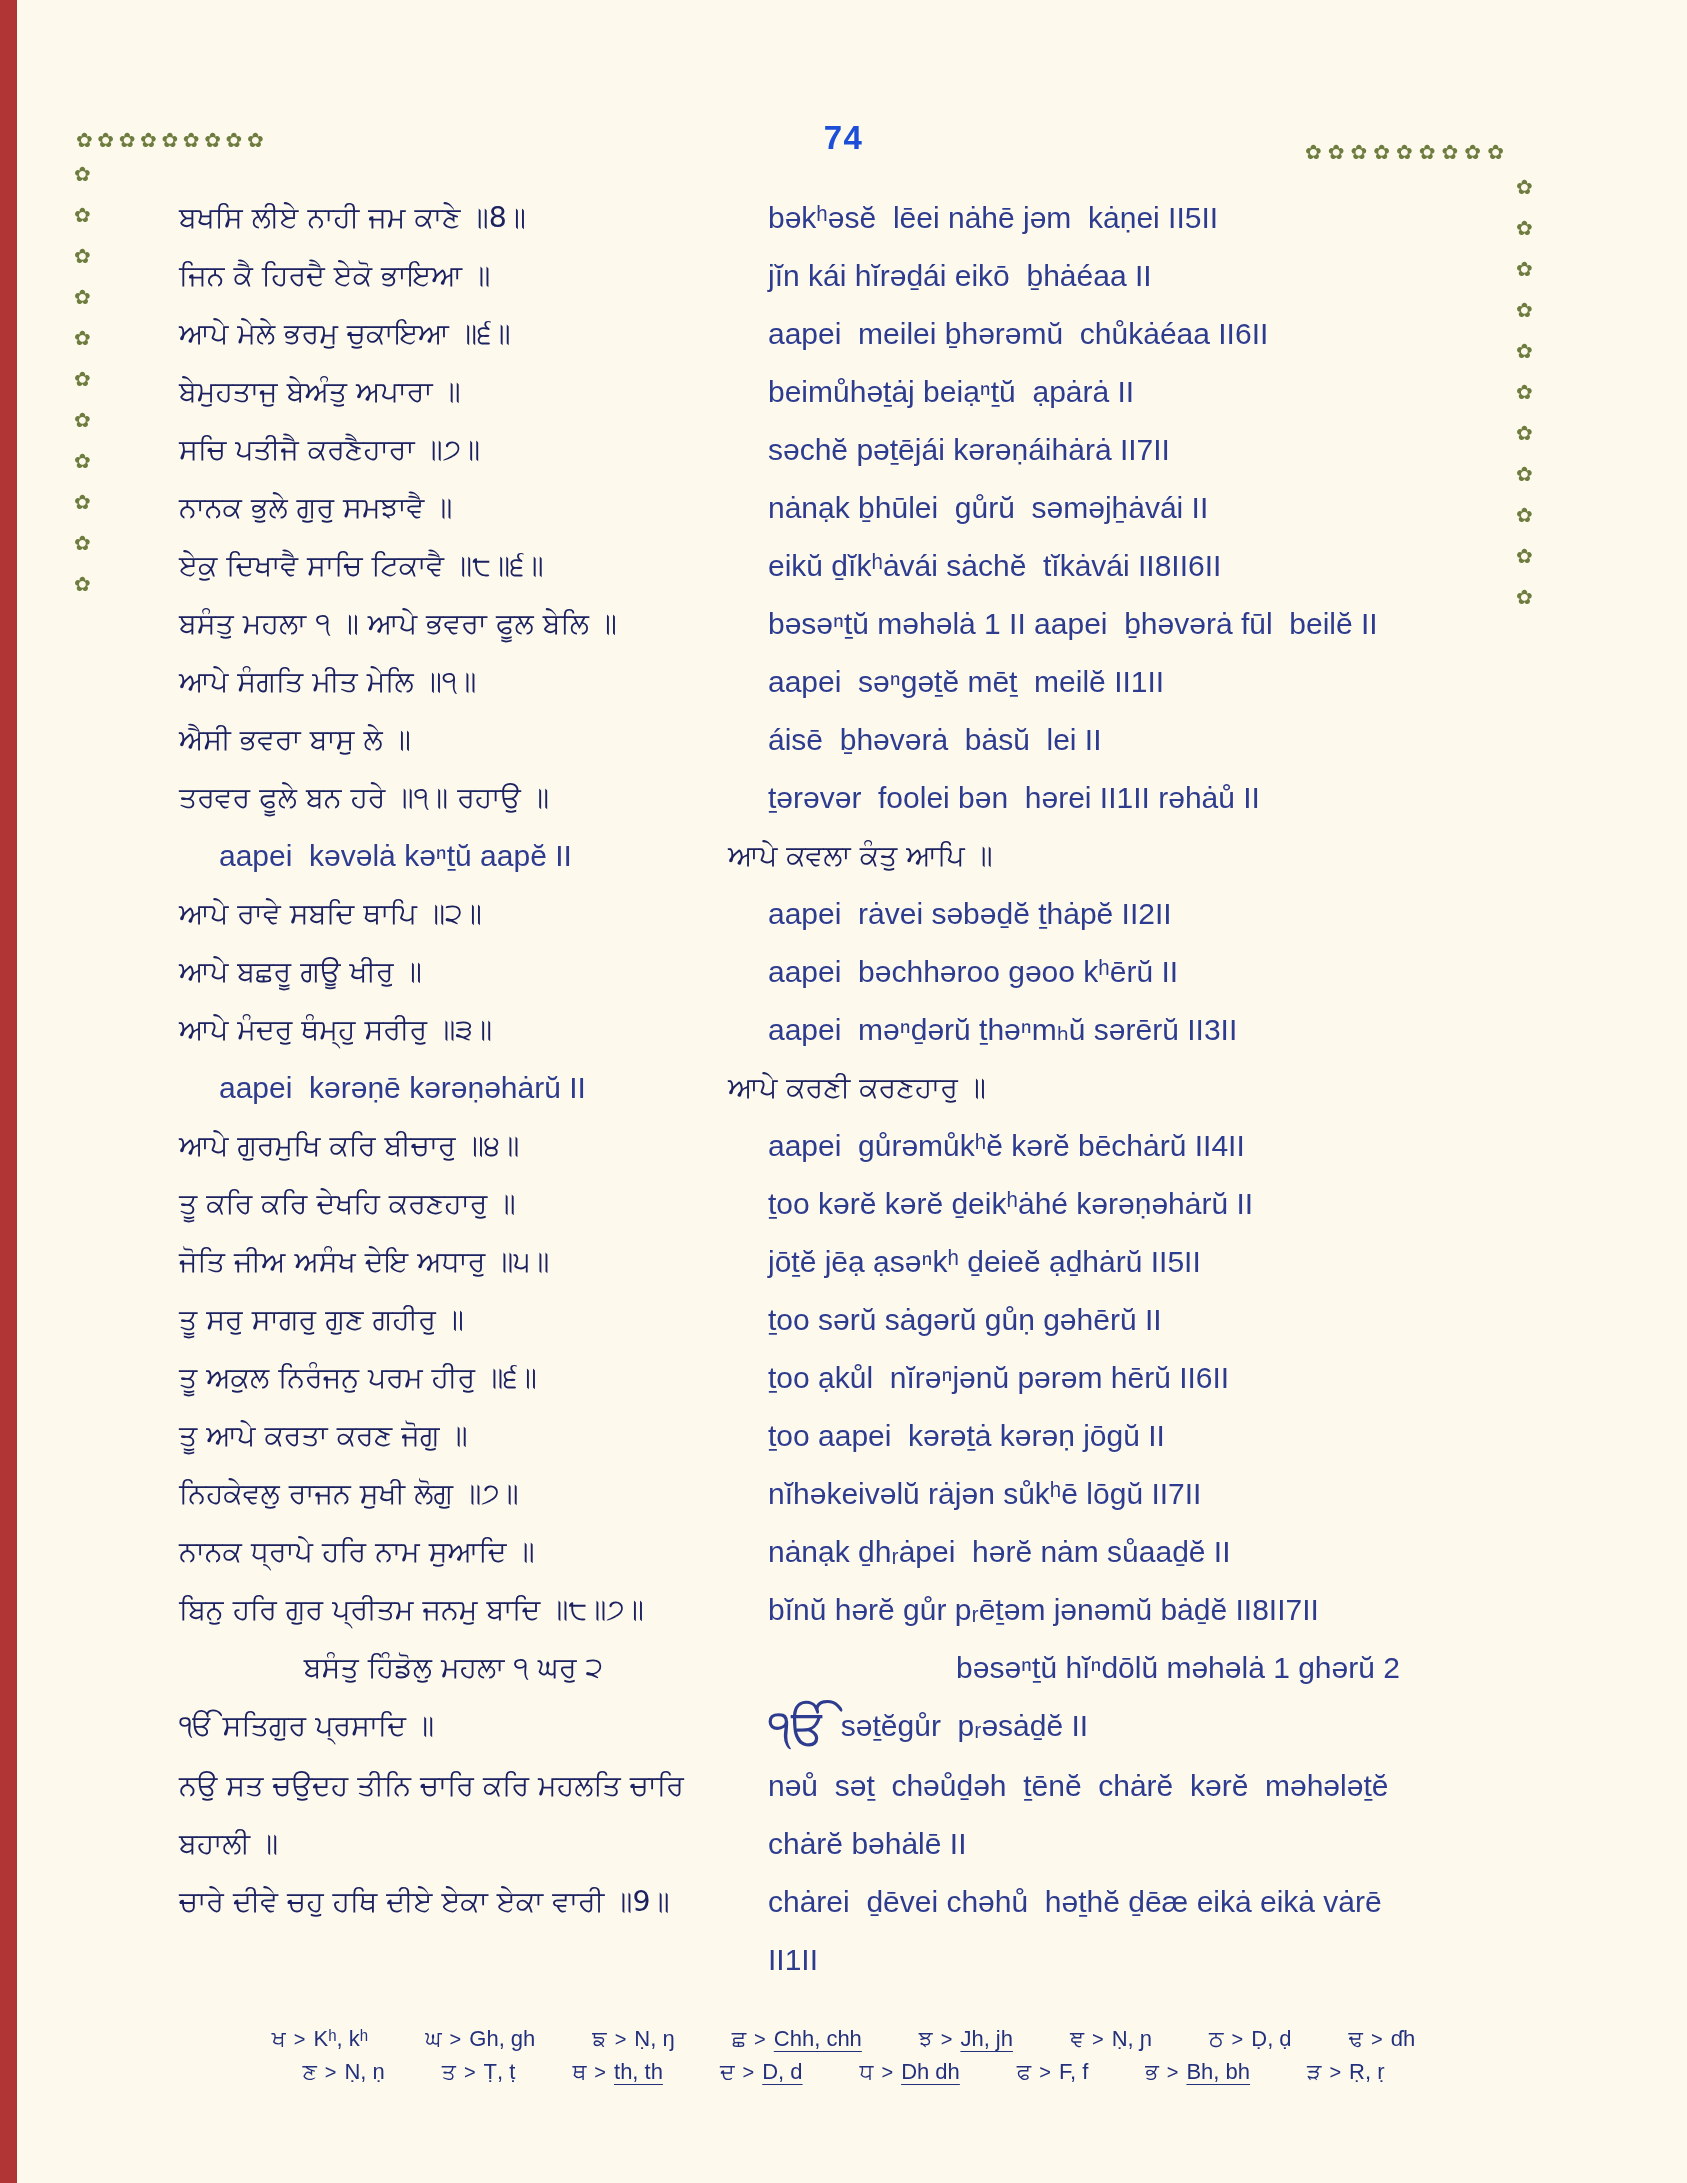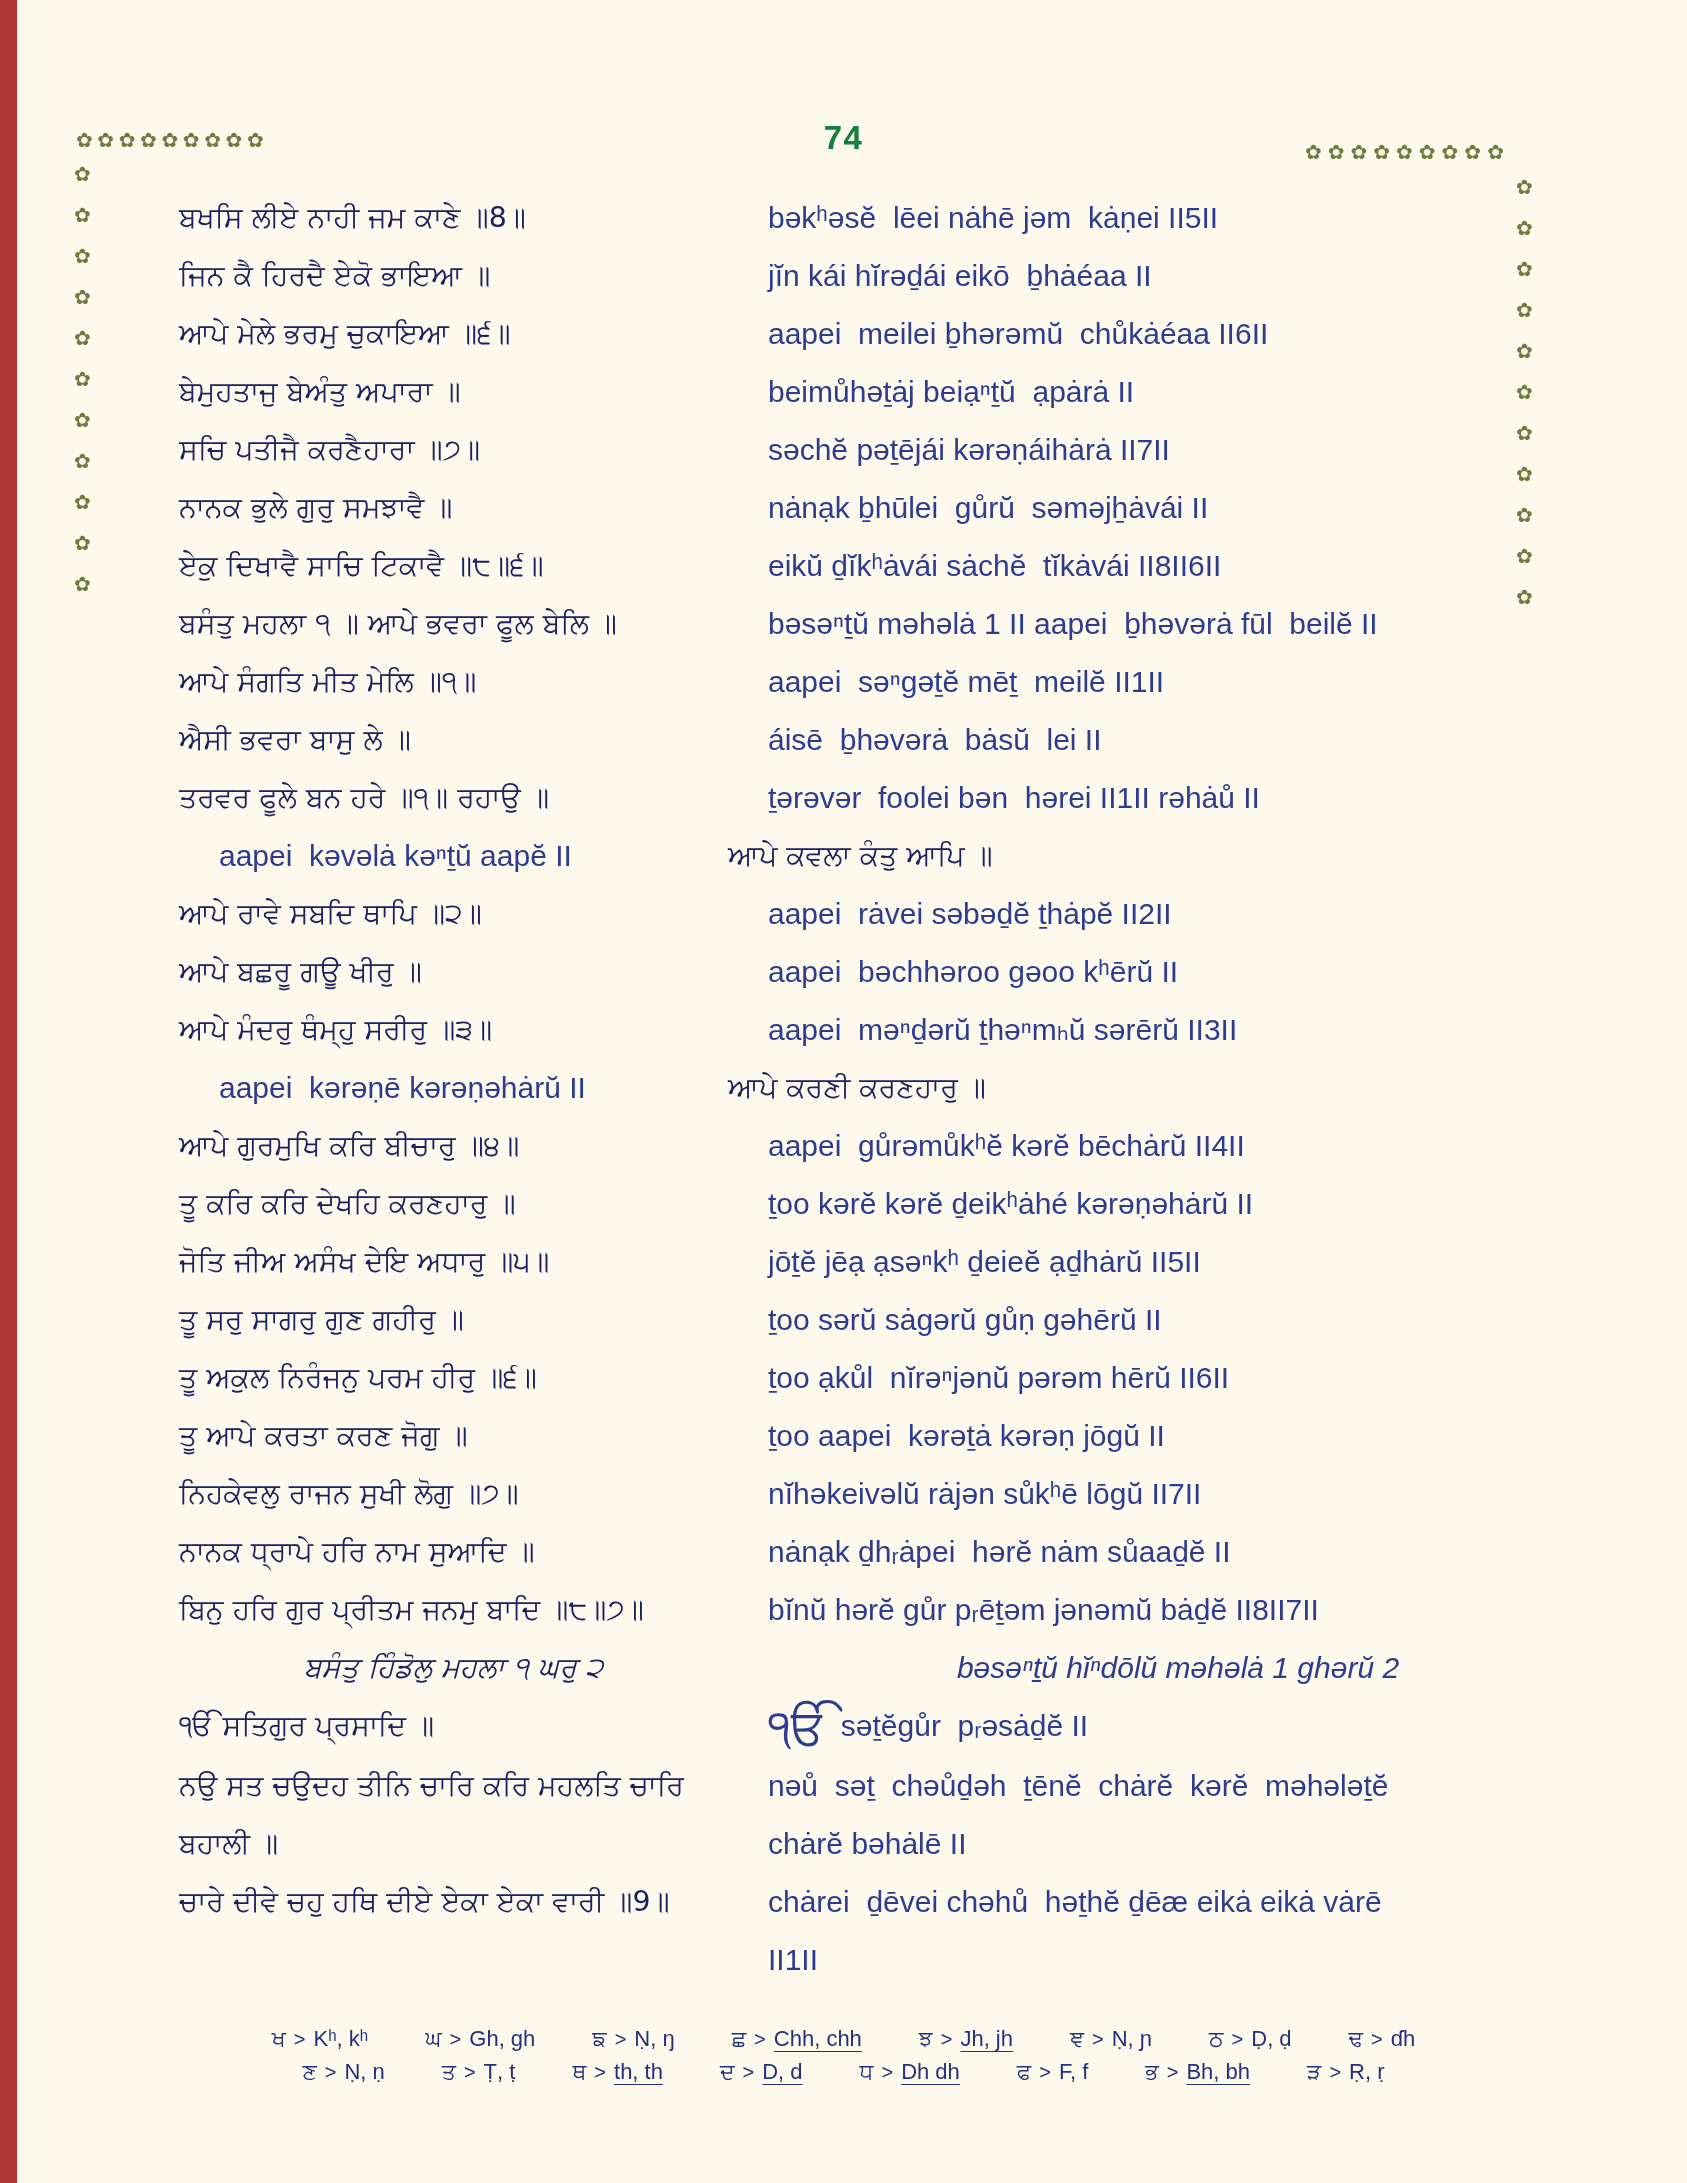--- a/index.html
+++ b/index.html
@@ -7,21 +7,21 @@
   body{
     width:1687px;height:2183px;position:relative;
     background:#fdf9ec;
     font-family:"Liberation Sans","DejaVu Sans",sans-serif;
     overflow:hidden;
   }
   .page{position:absolute;inset:0;}
   .red-strip{position:absolute;left:0;top:0;width:17px;height:2183px;background:#b23535;}
   .pagenum{
     position:absolute;top:119px;left:0;width:1687px;text-align:center;
-    font-size:33px;font-weight:600;color:#15803d;letter-spacing:1.3px;
+    font-size:33px;font-weight:600;color:#1d4ed8;letter-spacing:1.3px;
   }
   
   .orn{position:absolute;display:flex;color:#6e7d3f;font-size:20px;line-height:1;}
   .orn span{display:block;}
   .orn-tl{left:76px;top:130px;gap:4.6px;}
   .orn-tr{left:1305px;top:142px;gap:6px;}
   .orn-col{flex-direction:column;}
   .orn-l{left:74px;top:164px;gap:21px;}
   .orn-r{left:1516px;top:177px;gap:21px;}
   
@@ -32,21 +32,21 @@
   }
   .cell{
     align-self:start;display:block;white-space:pre;line-height:58px;
   }
   .cell.g{
     color:#1c2260;font-size:28.4px;font-family:"DejaVu Sans","Liberation Sans",sans-serif;
   }
   .cell.r{
     color:#2e3c8f;font-size:30px;font-family:"Liberation Sans","DejaVu Sans",sans-serif;margin-left:40px;
   }
-  .cell.center{text-align:center;font-style:italic;}
+  .cell.center{text-align:center;}
   .ikonkar{
     font-size:49px;line-height:58px;vertical-align:middle;margin-right:13.2px;
     font-family:"DejaVu Sans",sans-serif;
   }
   
   .legend{
     position:absolute;left:0;top:2026px;width:1687px;
     display:flex;flex-direction:column;align-items:center;gap:6.6px;
     color:#23307c;
   }

